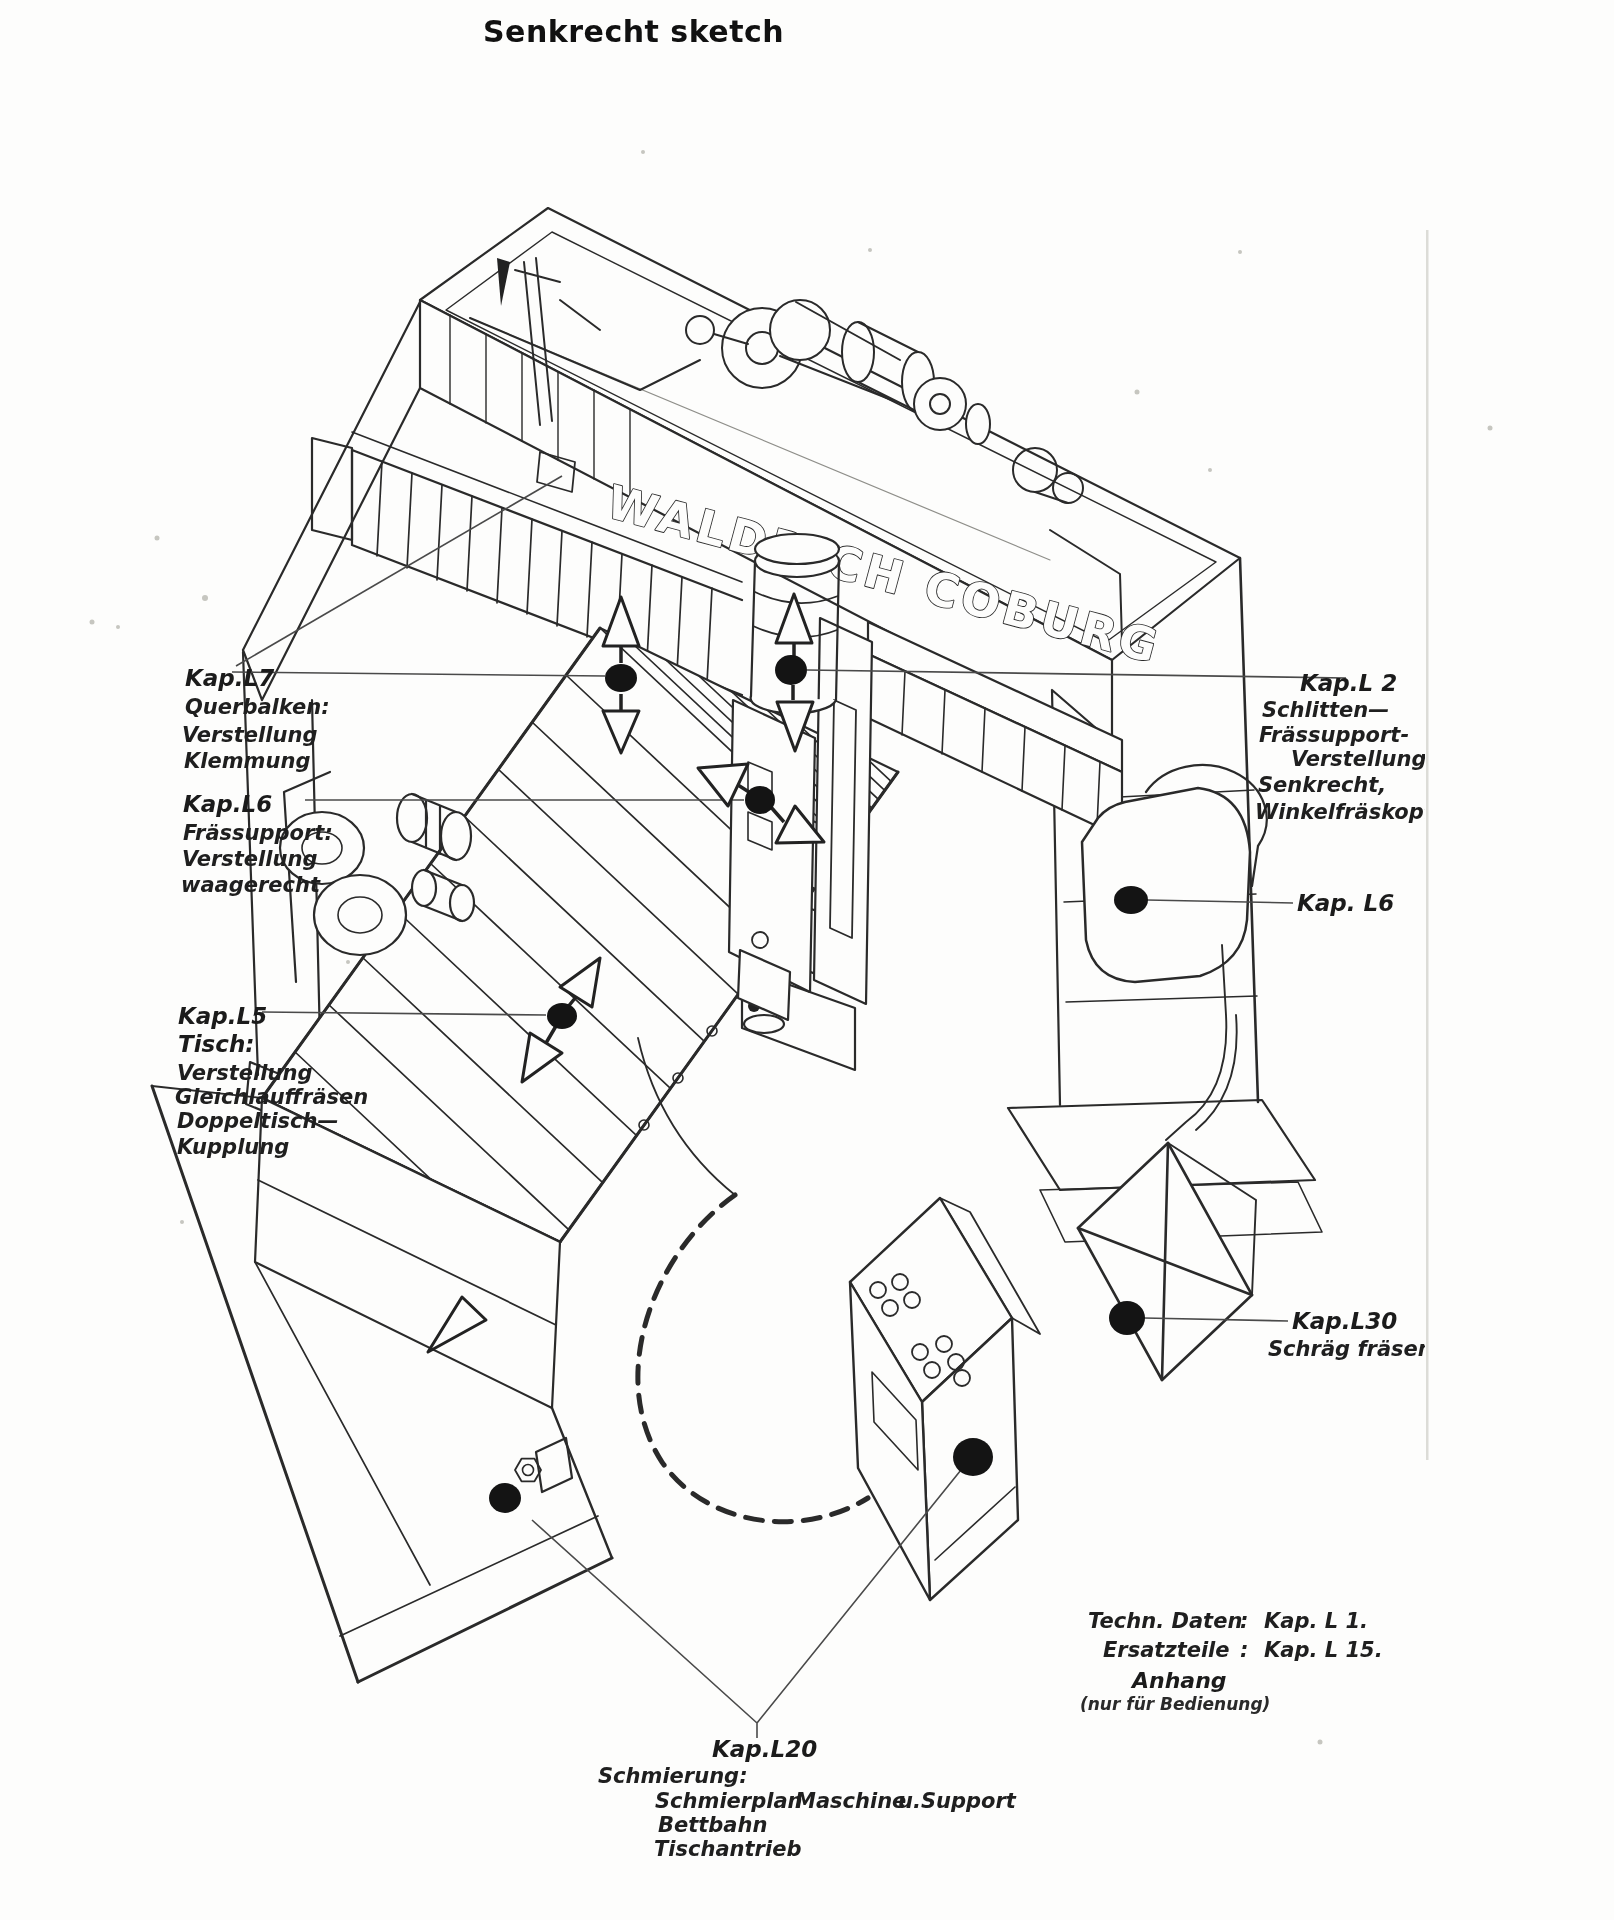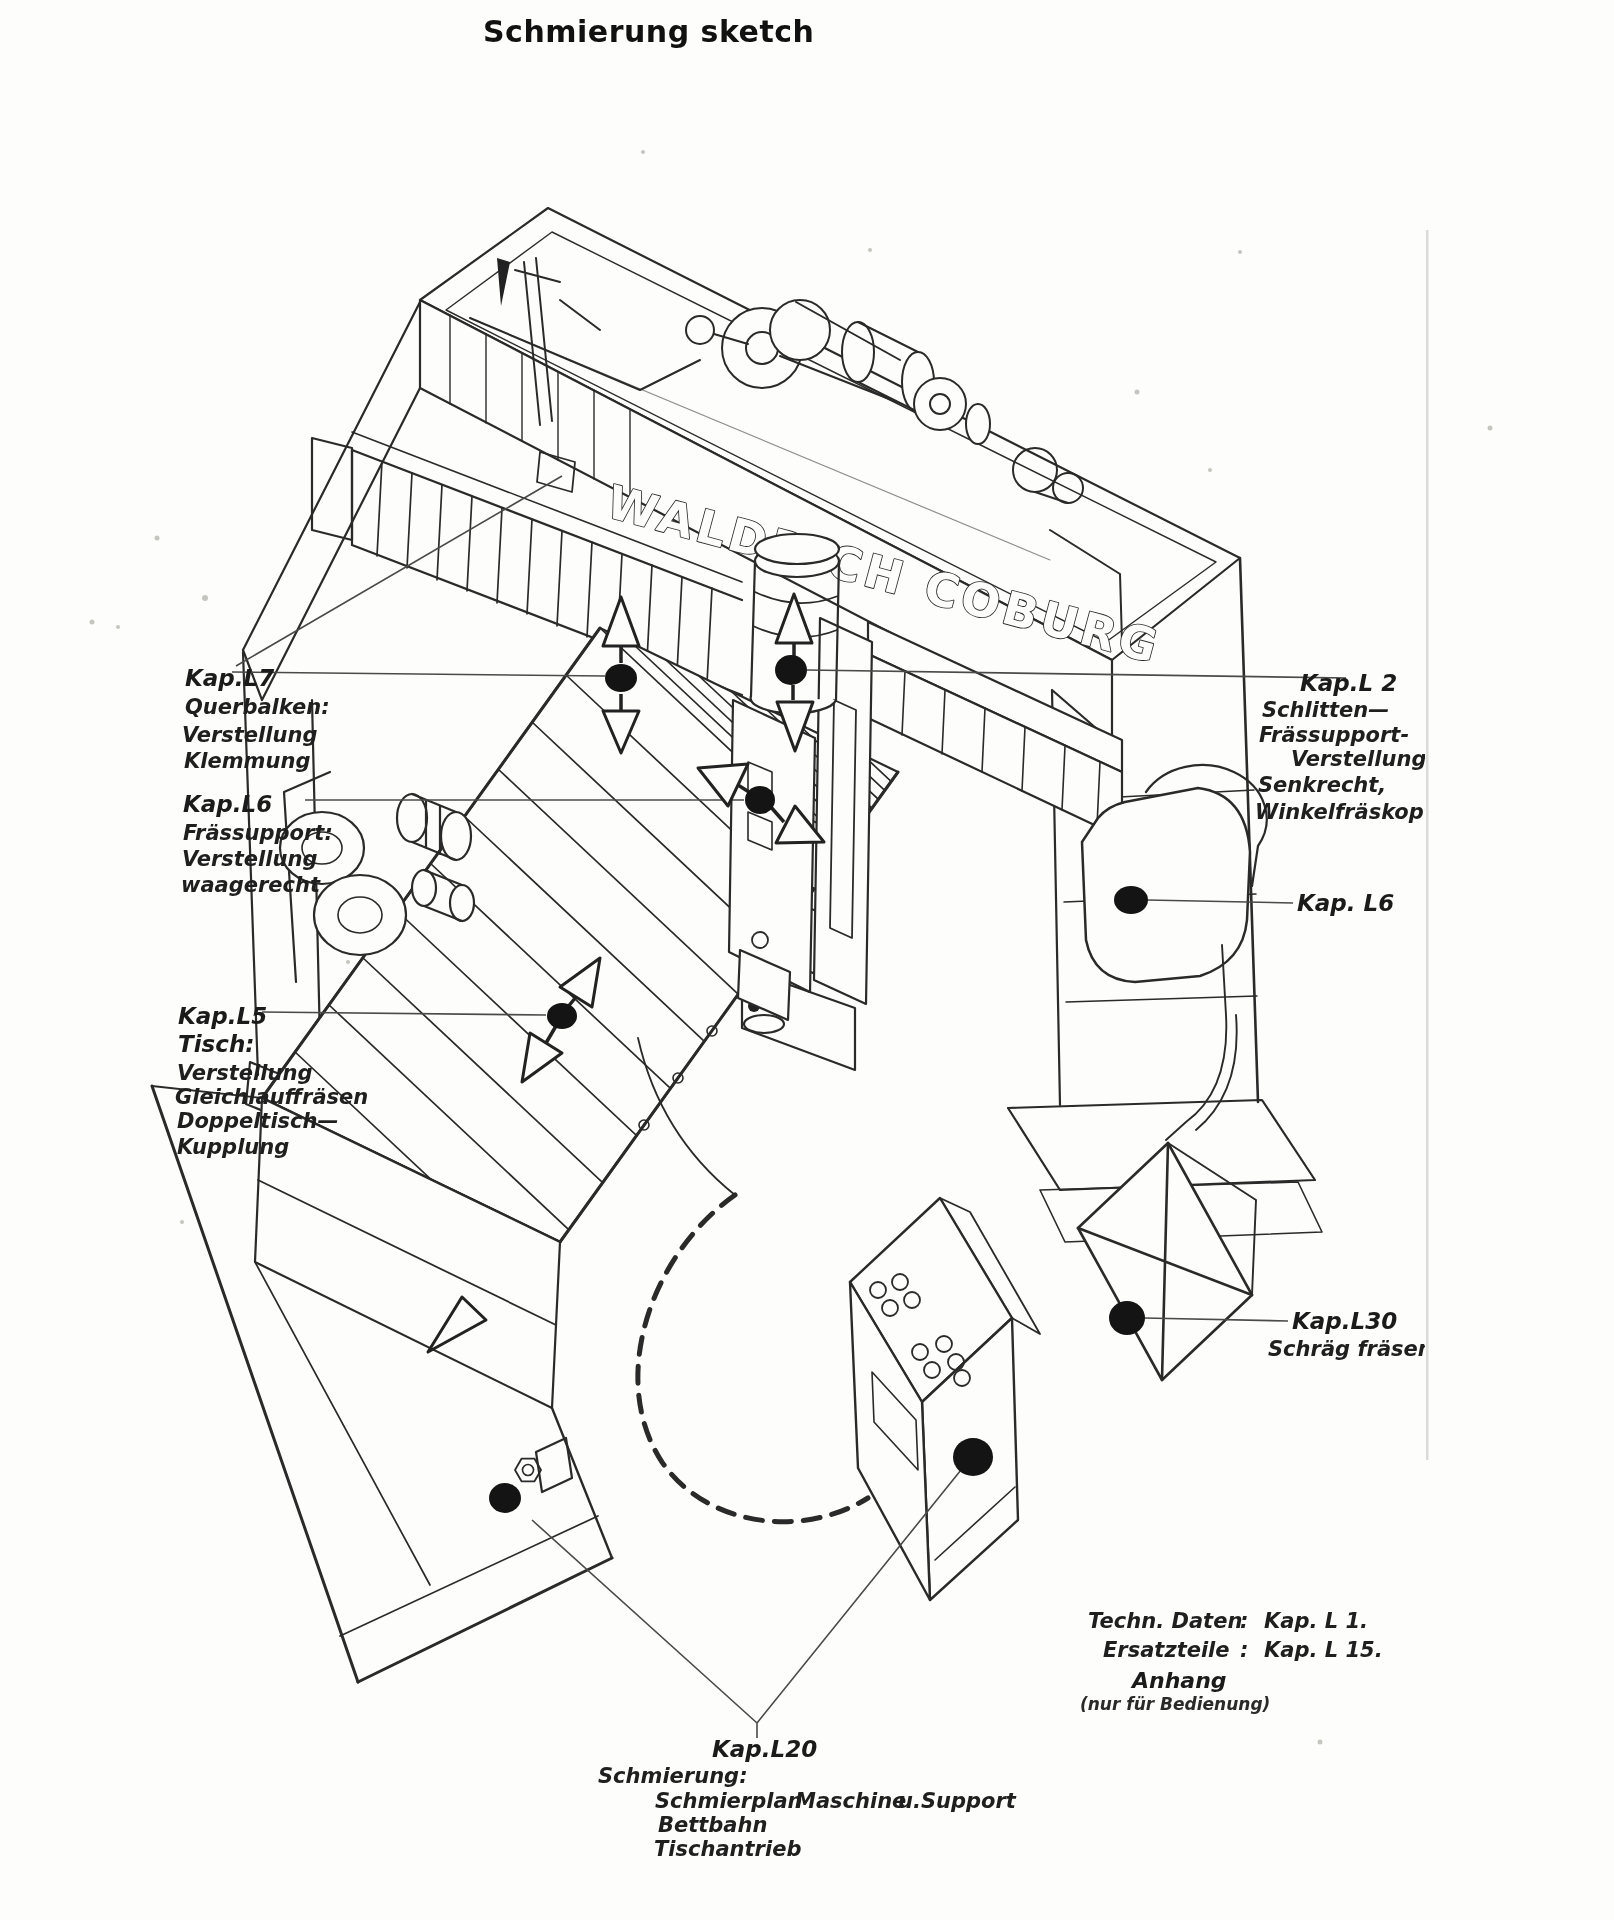--- a/index.html
+++ b/index.html
@@ -12,21 +12,21 @@
   .lbl-lg{font:italic 700 23px "DejaVu Sans",sans-serif;fill:#1b1b1b;}
   .lbl-sm{font:italic 700 17px "DejaVu Sans",sans-serif;fill:#2a2a2a;}
   .annex{font:italic 700 22px "DejaVu Sans",sans-serif;fill:#1b1b1b;}
   .logo{font:700 46px "DejaVu Sans",sans-serif;letter-spacing:4px;
         fill:#fdfdfc;stroke:#2a2a2a;stroke-width:1.7px;paint-order:stroke;}
 </style>
 </head>
 <body>
 
 <div class="page">
-  <div class="title">Schmierung sketch</div>
+  <div class="title">Senkrecht sketch</div>
 
   <svg width="1614" height="1920" viewBox="0 0 1614 1920">
     <defs>
       <clipPath id="tclip">
         <path d="M600,628 L898,772 L560,1242 L262,1098 Z"></path>
       </clipPath>
       <clipPath id="rclip">
           <rect x="0" y="0" width="1425" height="1920"></rect>
         </clipPath>
     </defs>

